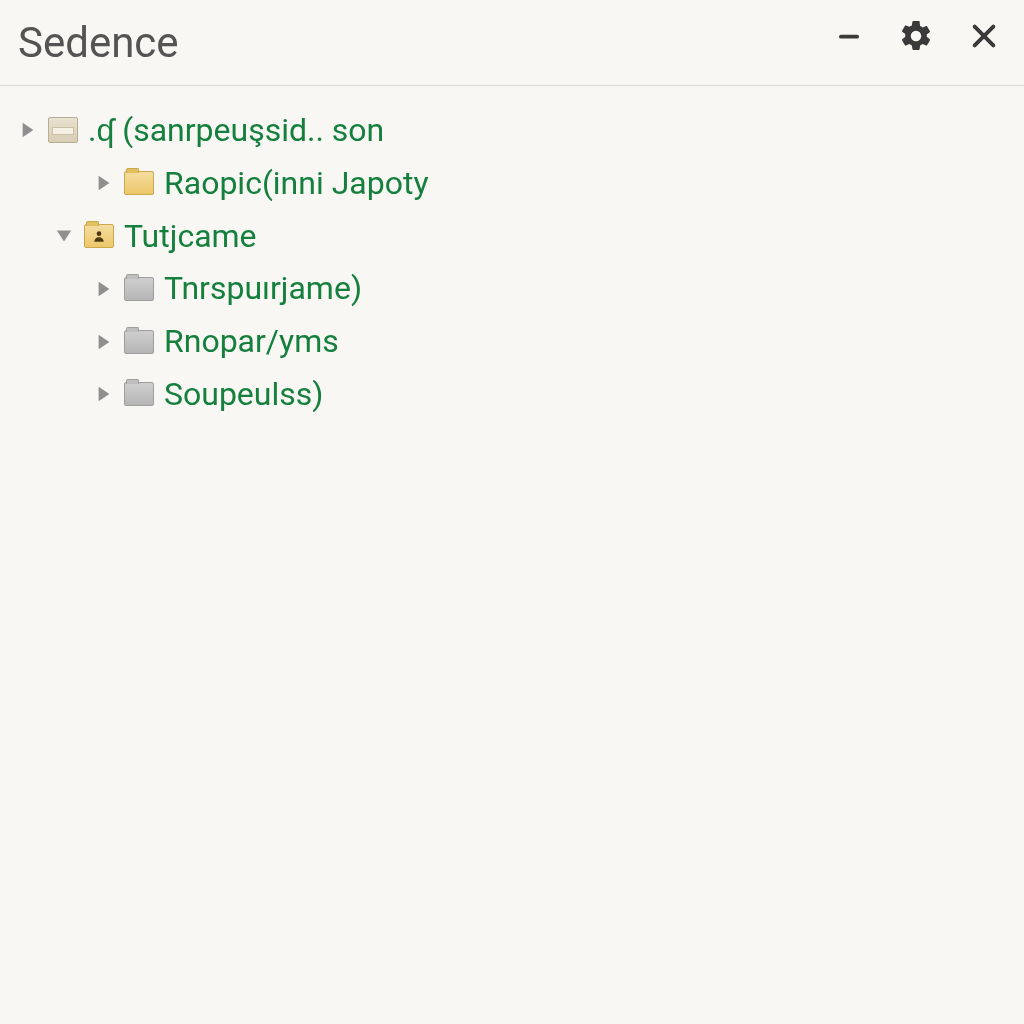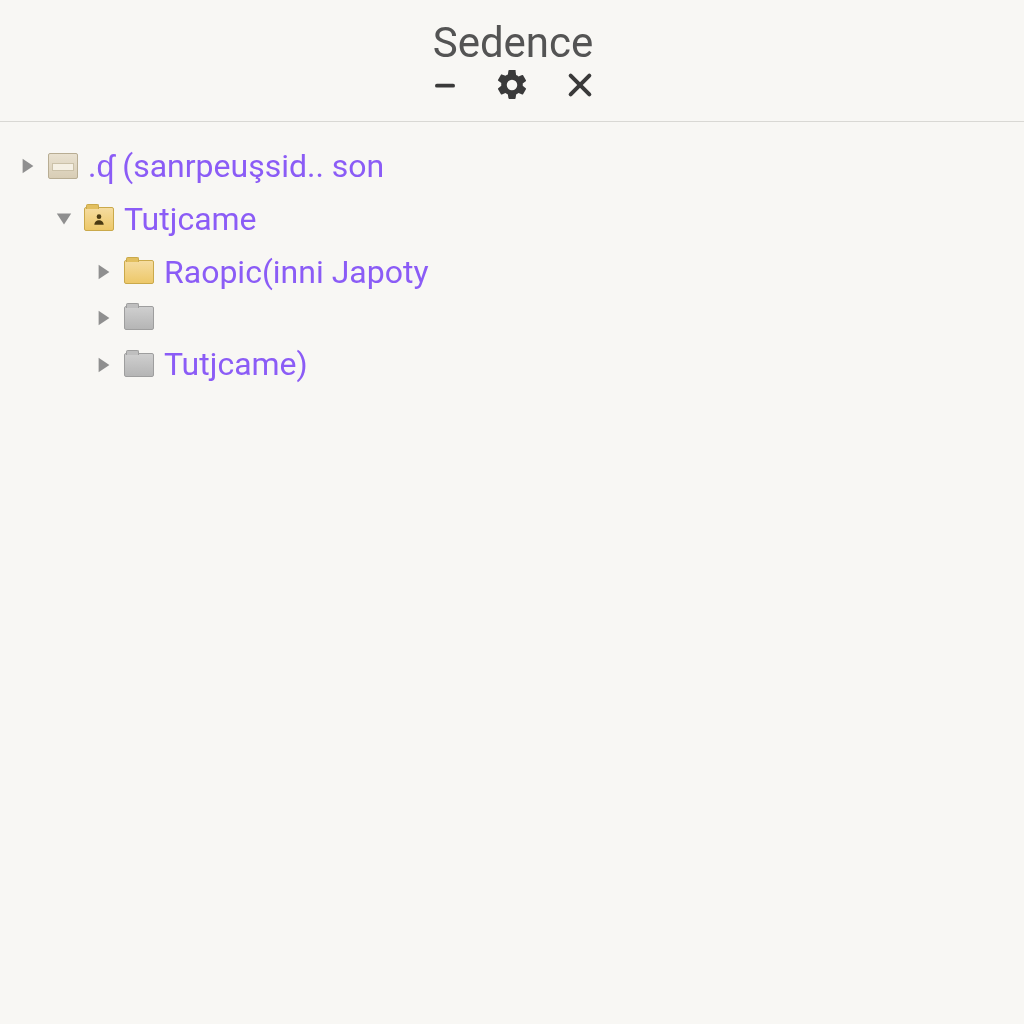--- a/index.html
+++ b/index.html
@@ -12,25 +12,24 @@
   overflow: hidden;
 }
 .window {
   width: 100%;
   height: 100%;
   display: flex;
   flex-direction: column;
 }
 .titlebar {
   display: flex;
-  align-items: center;
+  align-items: flex-start;
   justify-content: space-between;
-  padding: 18px 24px 18px 26px;
+  padding: 18px 24px 18px 18px;
   border-bottom: 1px solid #d9d8d4;
-  flex-direction: column;
 }
 .app-title {
   font-size: 42px;
   font-weight: 400;
   color: #545454;
 }
 .titlebar-controls {
   display: flex;
   align-items: center;
   gap: 34px;
@@ -58,21 +57,21 @@
 }
 .node .chevron {
   width: 20px;
   display: flex;
   justify-content: center;
   align-items: center;
 }
 .indent-1 { padding-left: 40px; }
 .indent-2 { padding-left: 80px; }
 .node-label {
-  color: #8b5cf6;
+  color: #15803d;
 }
 .folder-icon {
   width: 30px;
   height: 24px;
   display: inline-block;
 }
 .folder-yellow {
   background: linear-gradient(#f5dca0 0%, #edc869 100%);
   border: 1px solid #caa94a;
   border-radius: 2px;
@@ -199,20 +198,30 @@
       <span class="chevron">
         <svg width="18" height="18" viewBox="0 0 10 10">
             <polygon points="2,1 8,5 2,9" fill="#8f8f8f"></polygon>
           </svg>
       </span>
       <span class="folder-tan"></span>
       <span class="node-label">.ʠ (sanrpeuşsid.. son</span>
     </div>
 
 
+    <div class="node indent-2">
+      <span class="chevron">
+        <svg width="18" height="18" viewBox="0 0 10 10">
+            <polygon points="2,1 8,5 2,9" fill="#8f8f8f"></polygon>
+          </svg>
+      </span>
+      <span class="folder-icon folder-yellow"></span>
+      <span class="node-label">Raopic(inni Japoty</span>
+    </div>
+
     <div class="node indent-1">
       <span class="chevron">
         <svg width="18" height="18" viewBox="0 0 10 10">
             <polygon points="1,2 9,2 5,8" fill="#8f8f8f"></polygon>
           </svg>
       </span>
       <span class="folder-user">
         <svg viewBox="0 0 24 24" fill="#4a3a12">
             <circle cx="12" cy="8" r="4"></circle>
             <path d="M4 22c0-4.4 3.6-8 8-8s8 3.6 8 8"></path>
@@ -220,40 +229,40 @@
       </span>
       <span class="node-label">Tutjcame</span>
     </div>
 
     <div class="node indent-2">
       <span class="chevron">
         <svg width="18" height="18" viewBox="0 0 10 10">
             <polygon points="2,1 8,5 2,9" fill="#8f8f8f"></polygon>
           </svg>
       </span>
-      <span class="folder-icon folder-yellow"></span>
-      <span class="node-label">Raopic(inni Japoty</span>
-    </div>
-
-    <div class="node indent-2">
-      <span class="chevron">
-        <svg width="18" height="18" viewBox="0 0 10 10">
-            <polygon points="2,1 8,5 2,9" fill="#8f8f8f"></polygon>
-          </svg>
-      </span>
       <span class="folder-icon folder-gray"></span>
-    </div>
-
+      <span class="node-label">Tnrspuırjame)</span>
+    </div>
 
 
     <div class="node indent-2">
       <span class="chevron">
         <svg width="18" height="18" viewBox="0 0 10 10">
             <polygon points="2,1 8,5 2,9" fill="#8f8f8f"></polygon>
           </svg>
       </span>
       <span class="folder-icon folder-gray"></span>
-      <span class="node-label">Tutjcame)</span>
+      <span class="node-label">Rnopar/yms</span>
+    </div>
+
+    <div class="node indent-2">
+      <span class="chevron">
+        <svg width="18" height="18" viewBox="0 0 10 10">
+            <polygon points="2,1 8,5 2,9" fill="#8f8f8f"></polygon>
+          </svg>
+      </span>
+      <span class="folder-icon folder-gray"></span>
+      <span class="node-label">Soupeulss)</span>
     </div>
 
   </div>
 
 </div>
 
 </body></html>

